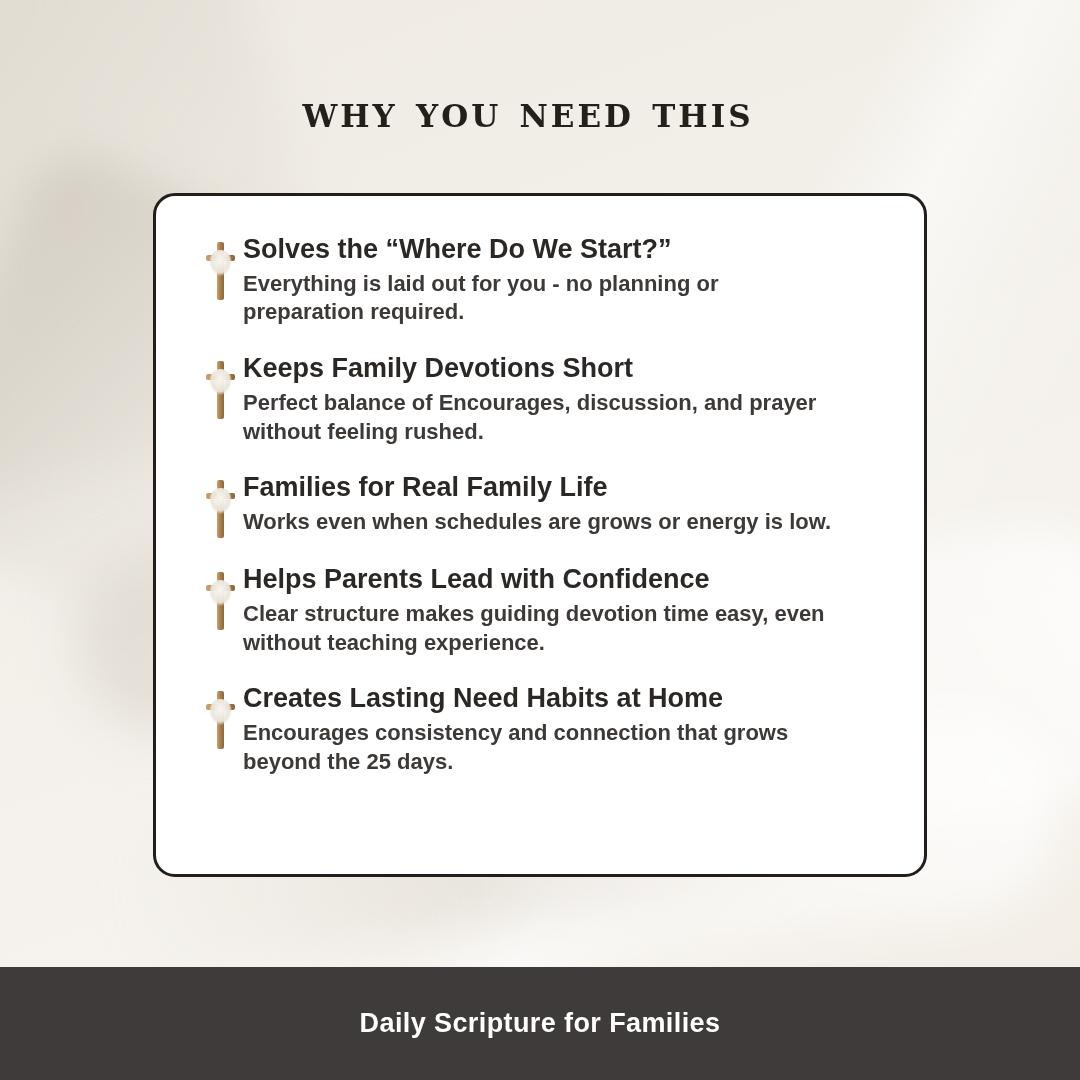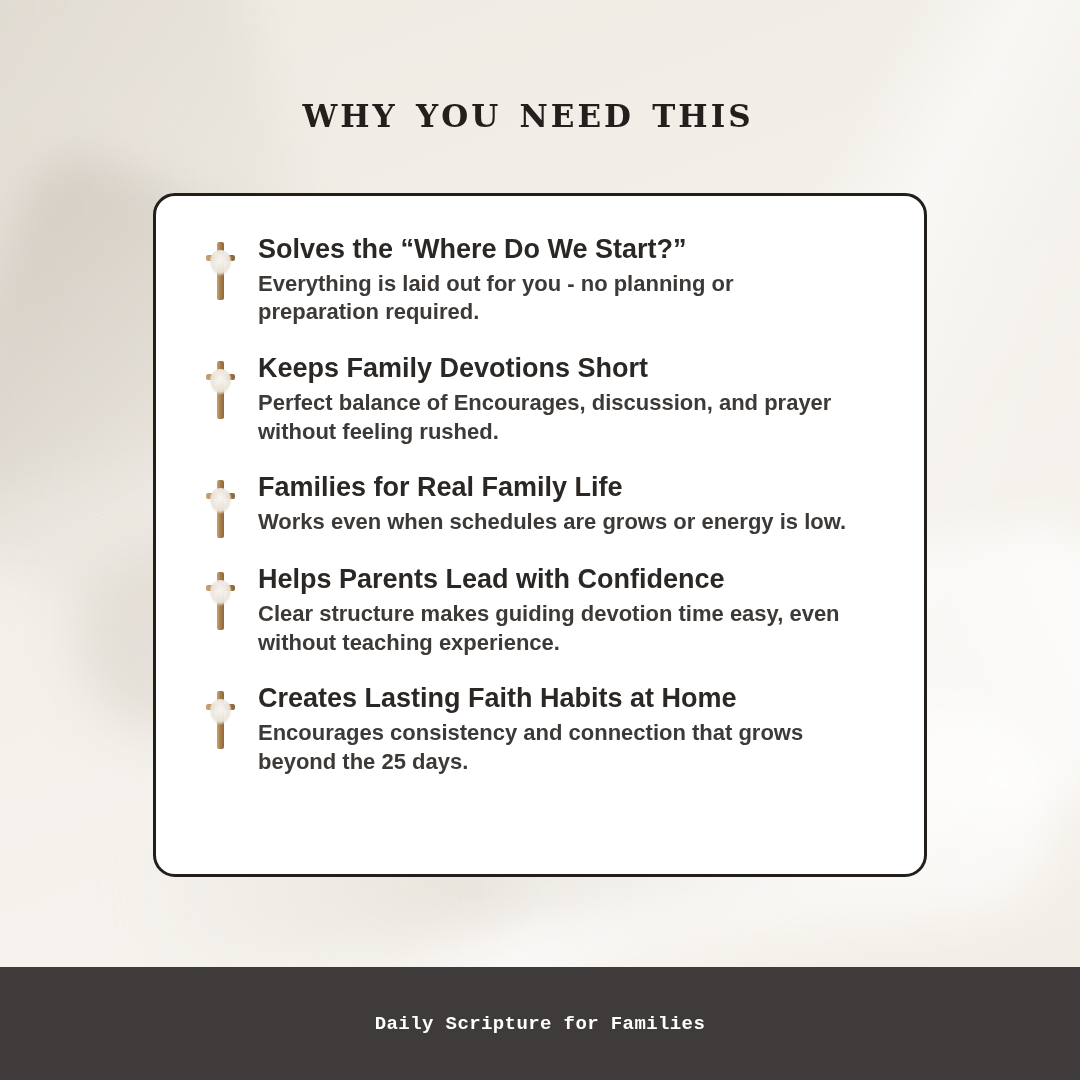--- a/index.html
+++ b/index.html
@@ -109,21 +109,21 @@
 
   .benefit-list {
     display: flex;
     flex-direction: column;
     gap: 26px;
   }
 
   .benefit {
     display: flex;
     align-items: flex-start;
-    gap: 18px;
+    gap: 3px;
   }
 
   .cross-icon {
     flex: 0 0 auto;
     width: 40px;
     height: 58px;
     position: relative;
     margin-top: 8px;
   }
   .cross-icon .vbar {
@@ -182,23 +182,23 @@
     bottom: 0;
     width: 1080px;
     height: 113px;
     background: #403b3b;
     display: flex;
     align-items: center;
     justify-content: center;
   }
   .footer-text {
     color: #ffffff;
-    font-family: Liberation Mono, monospace;
-    font-weight: 700;
-    font-size: 19px;
+    font-family: Liberation Sans, sans-serif;
+    font-weight: 700;
+    font-size: 27px;
     letter-spacing: 0.4px;
   }
 </style>
 </head>
 <body>
 
 <div class="page">
 
   <div class="bg-shape bg-a"></div>
   <div class="bg-shape bg-b"></div>
@@ -260,21 +260,21 @@
         </div>
       </div>
 
       <div class="benefit">
         <span class="cross-icon">
           <span class="vbar"></span>
             <span class="hbar"></span>
             <span class="figure"></span>
         </span>
         <div class="benefit-text">
-          <p class="benefit-title">Creates Lasting Faith Habits at Home</p>
+          <p class="benefit-title">Creates Lasting Need Habits at Home</p>
           <p class="benefit-desc">Encourages consistency and connection that grows beyond the 25 days.</p>
         </div>
       </div>
 
     </div>
   </div>
 
   <div class="footer-bar">
     <span class="footer-text">Daily Scripture for Families</span>
   </div>

